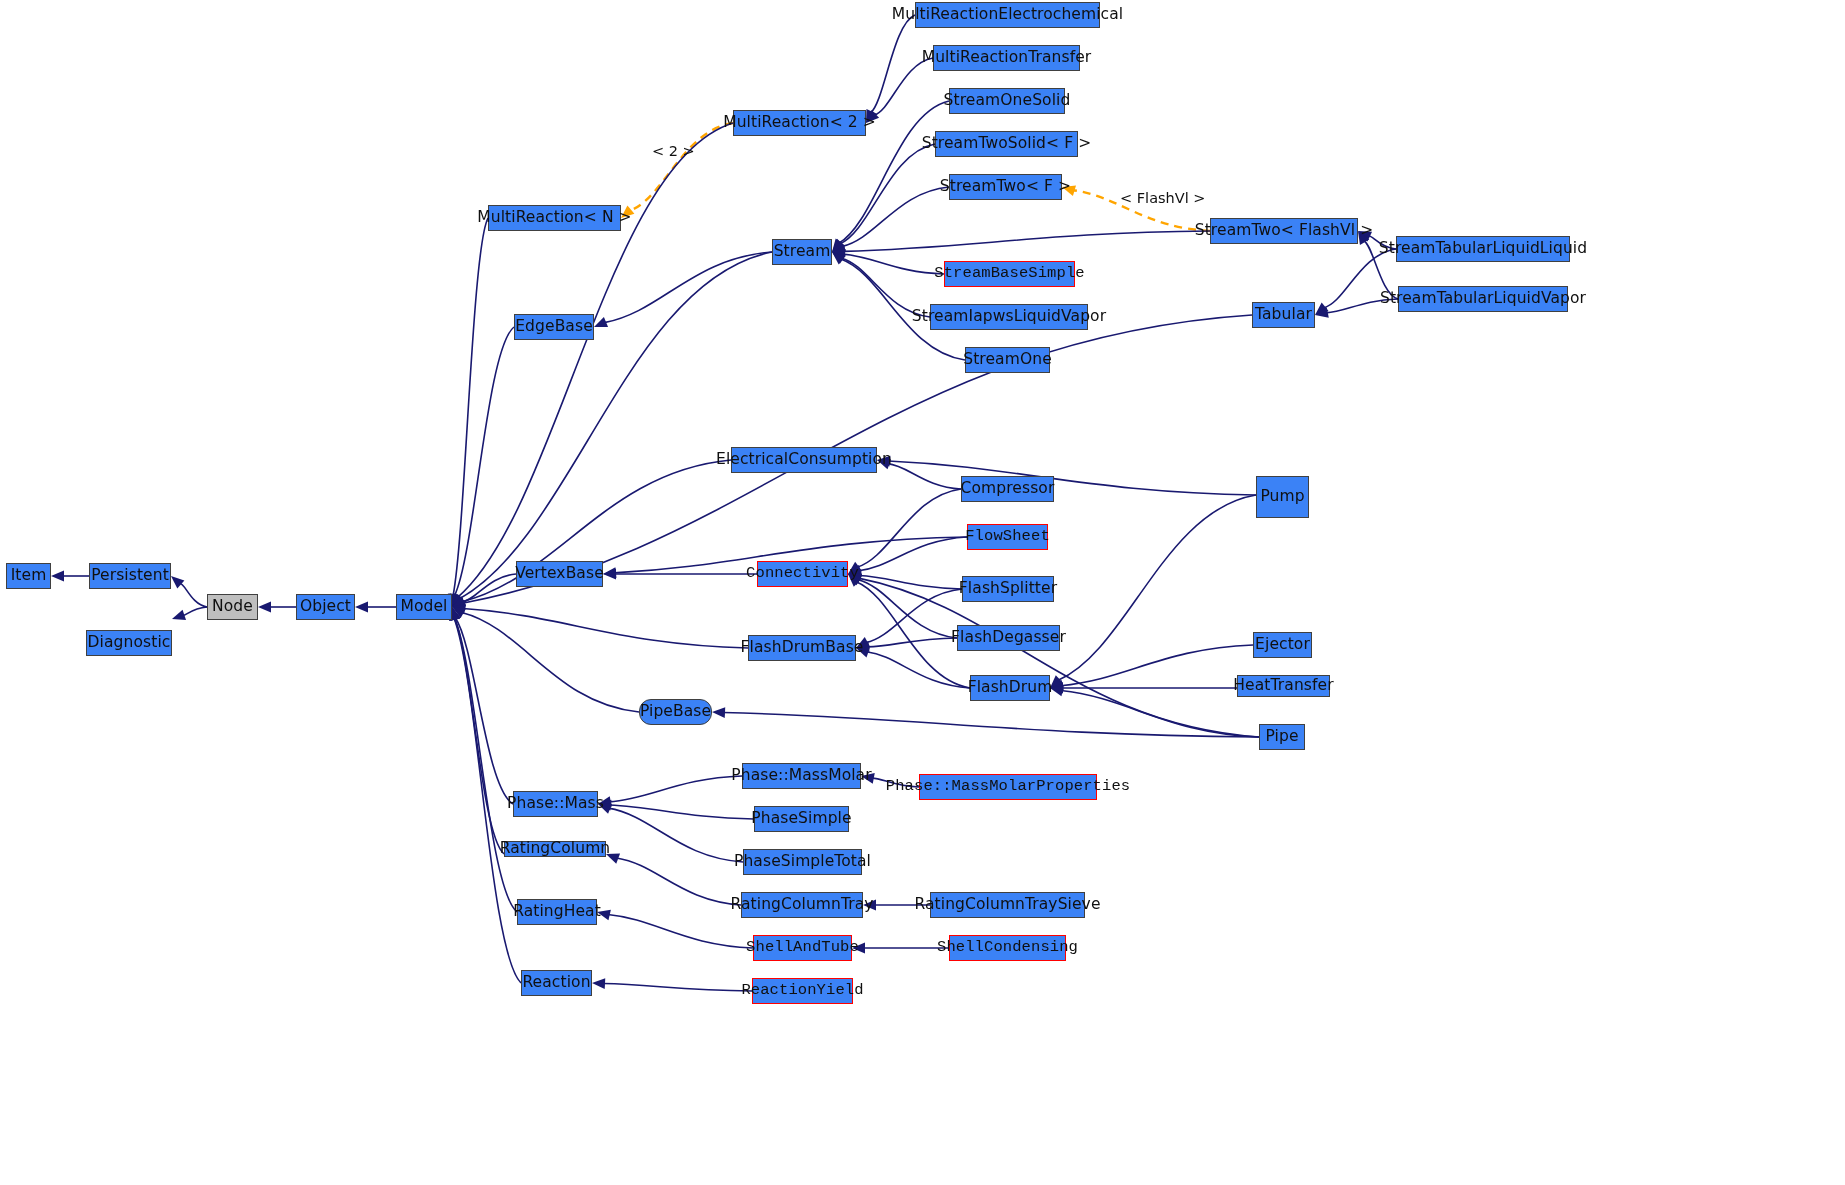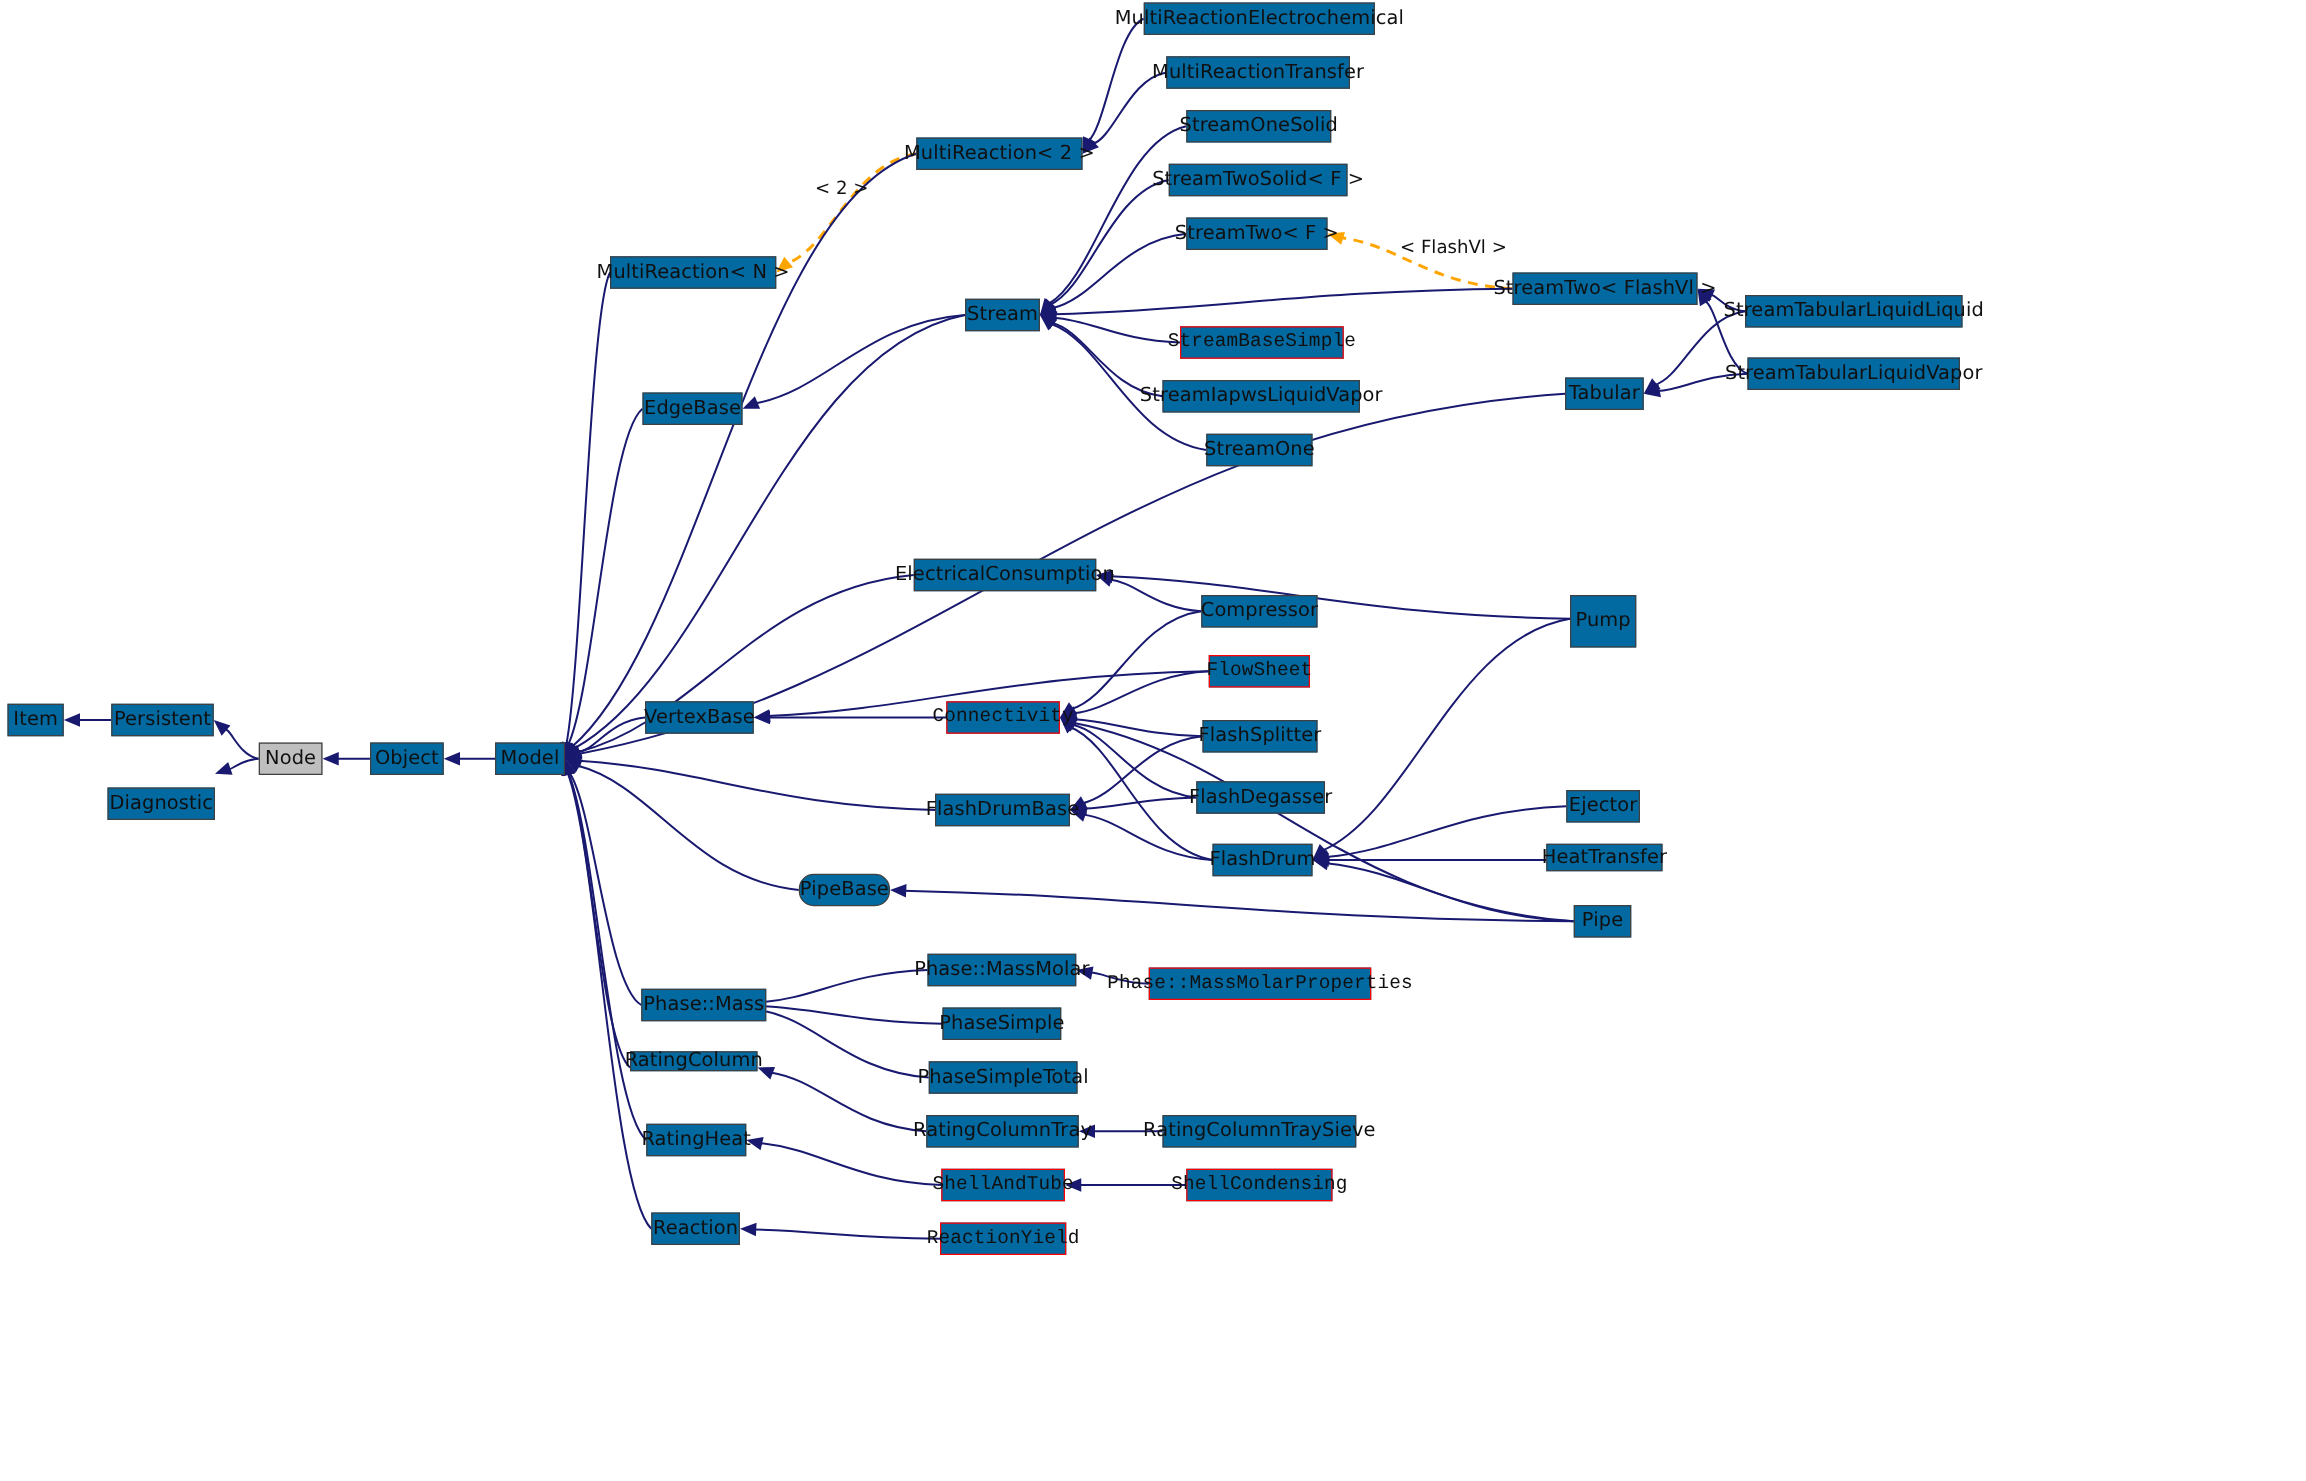--- a/index.html
+++ b/index.html
@@ -23,21 +23,21 @@
     width: 1845px;
     height: 1185px;
     pointer-events: none;
   }
   .node {
     position: absolute;
     box-sizing: border-box;
     display: flex;
     align-items: center;
     justify-content: center;
-    background: #0369a1;
+    background: #3b82f6;
     border: 1px solid #404040;
     color: #101010;
     font-size: 15.5px;
     line-height: 1;
     white-space: nowrap;
     letter-spacing: 0.1px;
     z-index: 5;
   }
   .node.red {
     border-color: #ff0000;
@@ -291,21 +291,21 @@
     </div>
     <div class="node" style="left: 1259px; top: 724px; width: 46px; height: 26px;">
       <span>Pipe</span>
     </div>
     <div class="node" style="left: 742px; top: 763px; width: 119px; height: 26px;">
       <span>Phase::MassMolar</span>
     </div>
     <div class="node red" style="left: 919px; top: 774px; width: 178px; height: 26px;">
       <span>Phase::MassMolarProperties</span>
     </div>
-    <div class="node" style="left: 513px; top: 791px; width: 100px; height: 26px;">
+    <div class="node" style="left: 513px; top: 791px; width: 85px; height: 26px;">
       <span>Phase::Mass</span>
     </div>
     <div class="node" style="left: 754px; top: 806px; width: 95px; height: 26px;">
       <span>PhaseSimple</span>
     </div>
     <div class="node" style="left: 504px; top: 841px; width: 102px; height: 16px;">
       <span>RatingColumn</span>
     </div>
     <div class="node" style="left: 743px; top: 849px; width: 119px; height: 26px;">
       <span>PhaseSimpleTotal</span>

